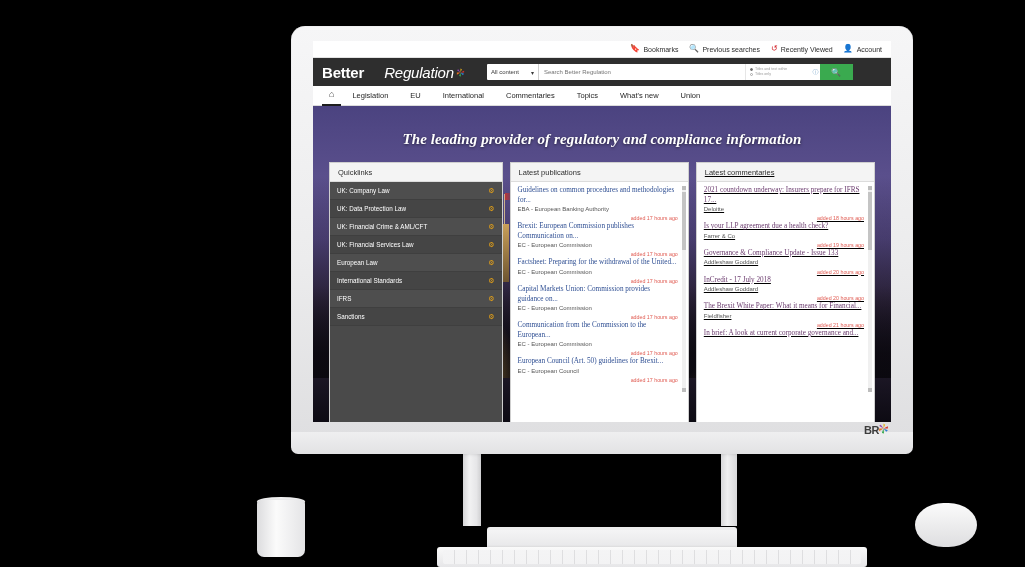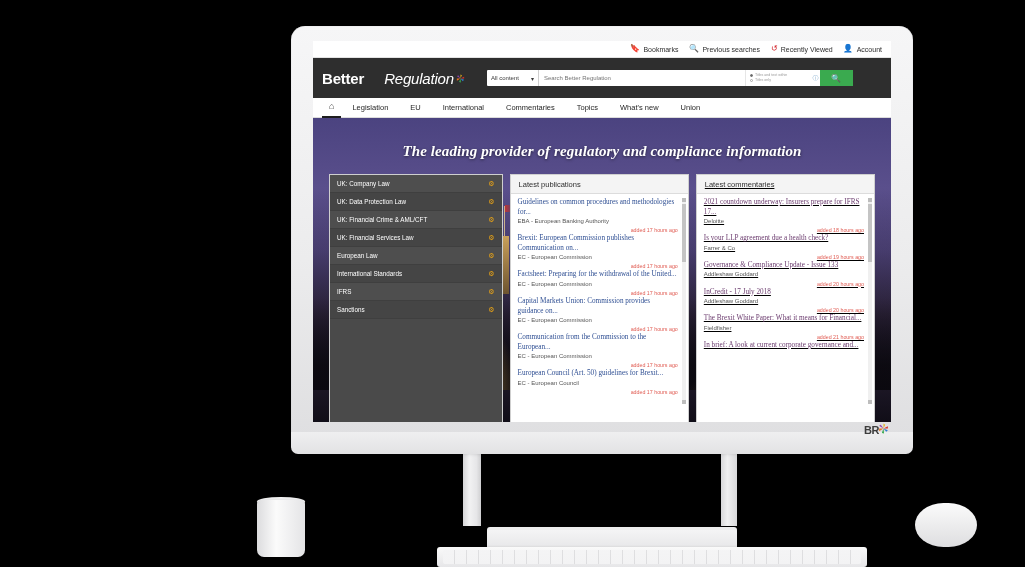--- a/index.html
+++ b/index.html
@@ -48,21 +48,21 @@
      border-radius:4px 4px 7px 7px;box-shadow:0 3px 6px rgba(0,0,0,.35);}
   #cup-rim{position:absolute;left:257px;top:497px;width:48px;height:9px;
      background:#f4f4f5;border-radius:50%;}
 
   
   .utilbar{height:16px;background:#fff;display:flex;justify-content:flex-end;
      align-items:center;padding-right:9px;gap:11px;border-bottom:1px solid #e3e3e3;}
   .util{display:flex;align-items:center;gap:3px;font-size:7px;color:#2d2d2d;cursor:pointer;}
   .util .ic{font-size:8px;color:#d2232a;line-height:1;}
 
-  .hdr{height:40px;background:#2e2e2e;display:flex;align-items:center;padding:0 9px;}
+  .hdr{height:28px;background:#2e2e2e;display:flex;align-items:center;padding:0 9px;}
   .brand{font-size:15px;color:#fff;letter-spacing:-.2px;display:flex;align-items:flex-start;}
   .brand b{font-weight:bold;}
   .brand .thin{font-weight:normal;margin-left:20px;font-style:italic;}
   .star{margin-left:2px;margin-top:-1px;}
 
   .searchwrap{display:flex;align-items:center;margin-left:22px;height:16px;
      background:#fff;border-radius:1px;}
   .sel{width:52px;height:16px;font-size:6px;color:#3a3a3a;display:flex;
      align-items:center;justify-content:space-between;padding:0 4px;
      border-right:1px solid #cfcfcf;box-sizing:border-box;cursor:pointer;}
@@ -259,20 +259,21 @@
       <div class="ripple" style="left:22px;bottom:34px;width:48px;"></div>
       <div class="ripple" style="left:110px;bottom:30px;width:62px;"></div>
       <div class="ripple" style="left:250px;bottom:36px;width:40px;"></div>
       <div class="ripple" style="left:400px;bottom:31px;width:70px;"></div>
 
       <div class="heroTitle">The leading provider of regulatory and compliance information</div>
 
       <div class="panels">
 
         <div class="panel p1">
+          <div class="ptitle">Quicklinks</div>
           <div class="qlist">
             <div class="qitem">
                   <span>UK: Company Law</span>
                   <span class="qgear">⚙</span>
                 </div>
             <div class="qitem">
                   <span>UK: Data Protection Law</span>
                   <span class="qgear">⚙</span>
                 </div>
             <div class="qitem">

